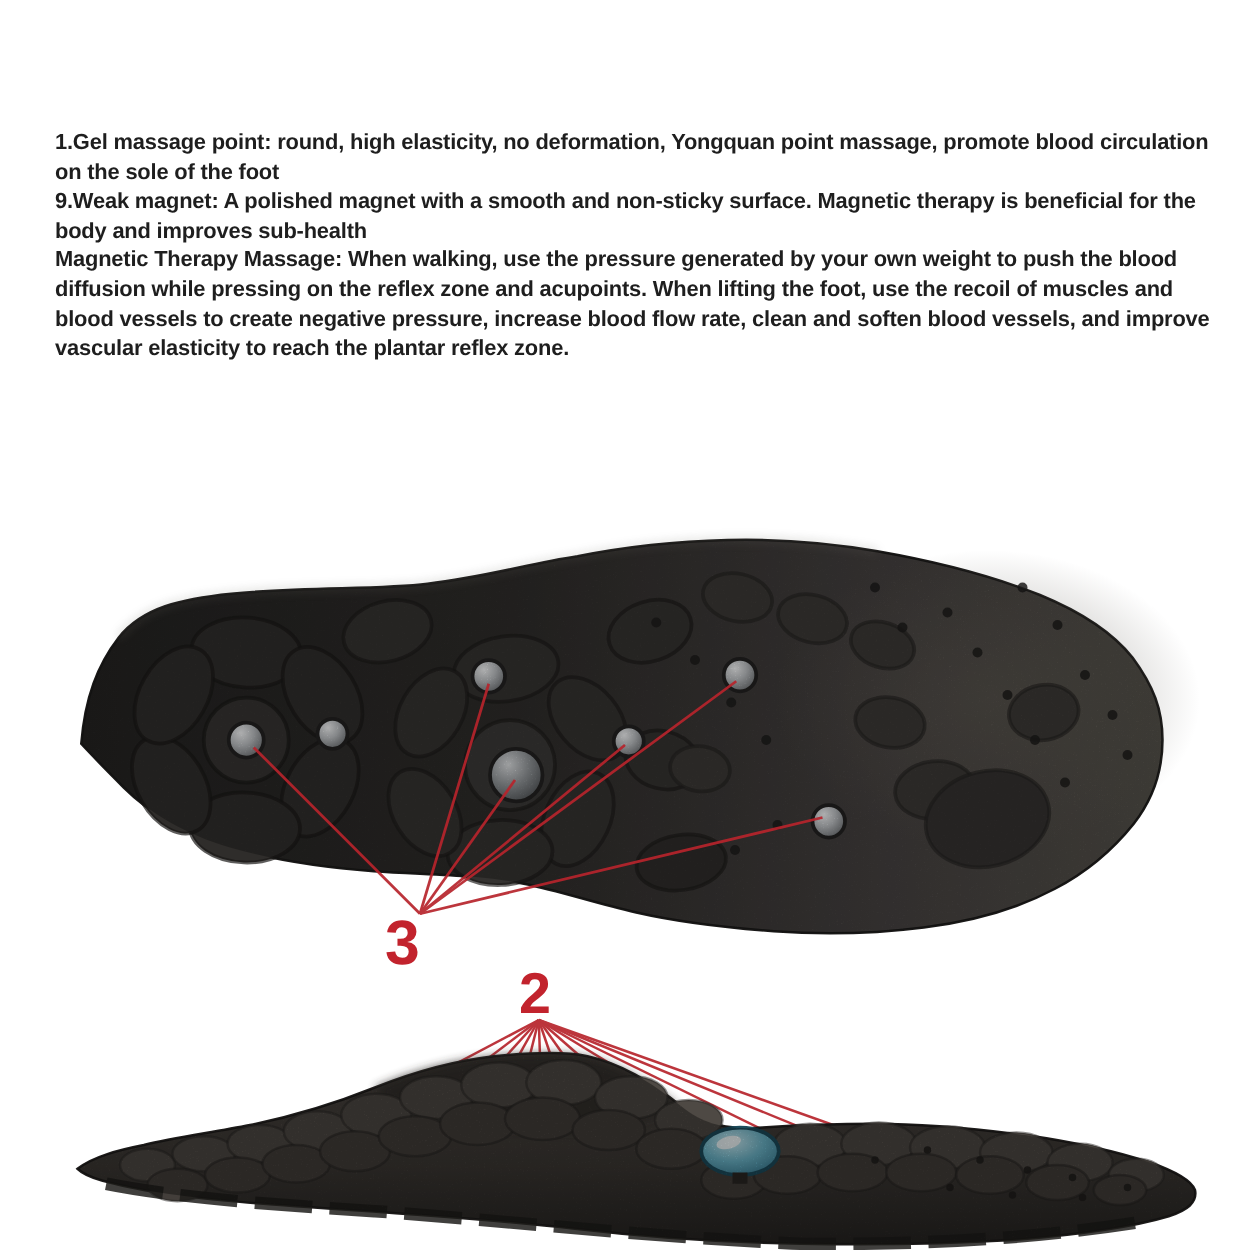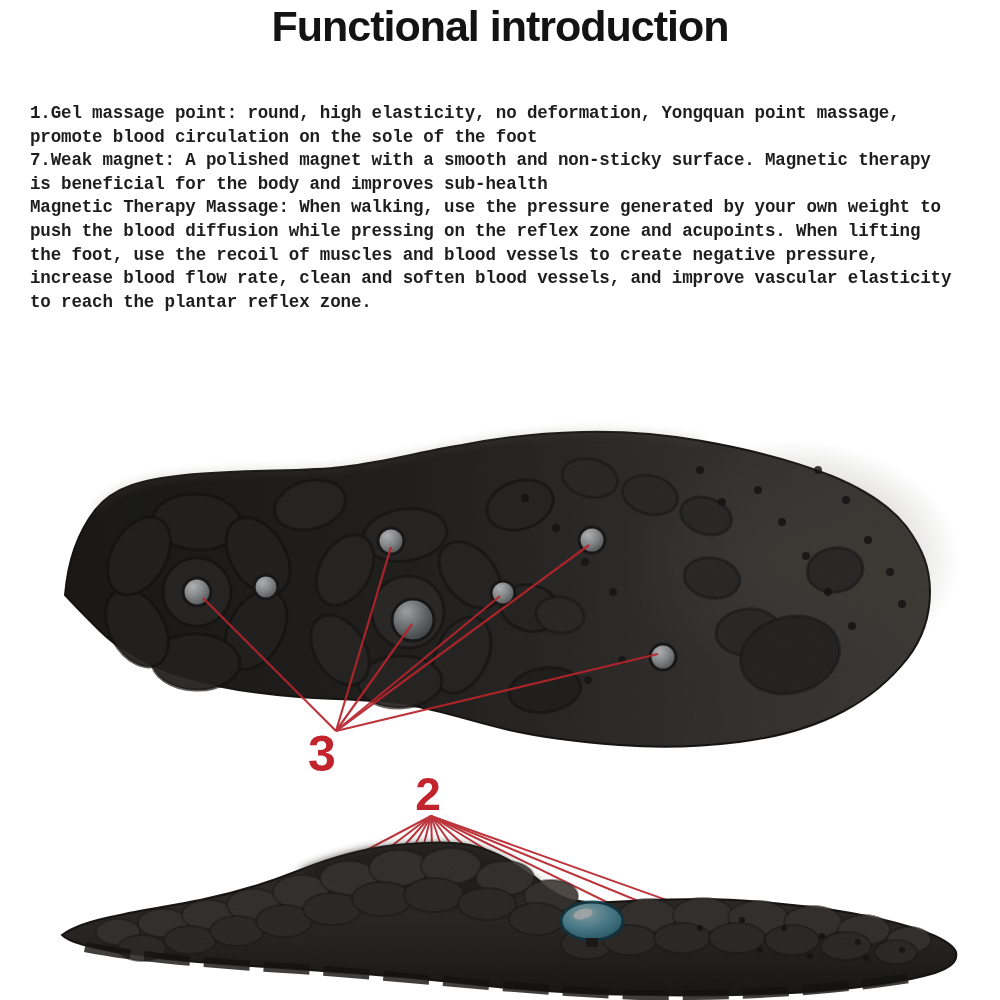--- a/index.html
+++ b/index.html
@@ -1,37 +1,36 @@
 <!DOCTYPE html>
 <html><head>
 <meta charset="utf-8">
 <style>
   html,body{margin:0;padding:0;background:#ffffff;}
   .page{position:relative;width:1000px;height:1000px;background:#ffffff;overflow:hidden;
         font-family:"Liberation Sans", sans-serif;}
   .title{position:absolute;left:0;top:0;width:1000px;margin:0;text-align:center;
          font-family:"Liberation Sans", sans-serif;font-weight:900;font-size:43px;
          letter-spacing:-1px;color:#131313;line-height:52px;}
-  .desc{position:absolute;left:30px;top:102px;width:930px;font-family:Liberation Mono, monospace;}
+  .desc{position:absolute;left:44px;top:102px;width:930px;}
   .desc p{margin:0;font-weight:700;font-size:17.5px;line-height:23.6px;color:#1e1e1e;
           letter-spacing:-0.15px;}
   .figure{position:absolute;left:0;top:380px;width:1000px;height:620px;}
   svg{display:block;}
   .lbl{font-family:"Liberation Sans", sans-serif;font-weight:900;}
 </style>
 </head>
 <body>
 
 <div class="page">
 
-  <h1 class="title">Functional introduction</h1>
 
   <div class="desc">
     <p>1.Gel massage point: round, high elasticity, no deformation, Yongquan point massage, promote blood circulation on the sole of the foot</p>
-    <p>7.Weak magnet: A polished magnet with a smooth and non-sticky surface. Magnetic therapy is beneficial for the body and improves sub-health</p>
+    <p>9.Weak magnet: A polished magnet with a smooth and non-sticky surface. Magnetic therapy is beneficial for the body and improves sub-health</p>
     <p>Magnetic Therapy Massage: When walking, use the pressure generated by your own weight to push the blood diffusion while pressing on the reflex zone and acupoints. When lifting the foot, use the recoil of muscles and blood vessels to create negative pressure, increase blood flow rate, clean and soften blood vessels, and improve vascular elasticity to reach the plantar reflex zone.</p>
   </div>
 
   <div class="figure">
   <svg width="1000" height="620" viewBox="0 380 1000 620" xmlns="http://www.w3.org/2000/svg">
     <defs>
       <linearGradient id="topSole" x1="0" y1="0" x2="1" y2="0">
         <stop offset="0" stop-color="#232221"></stop>
         <stop offset="0.4" stop-color="#2e2c2a"></stop>
         <stop offset="0.75" stop-color="#454140"></stop>

